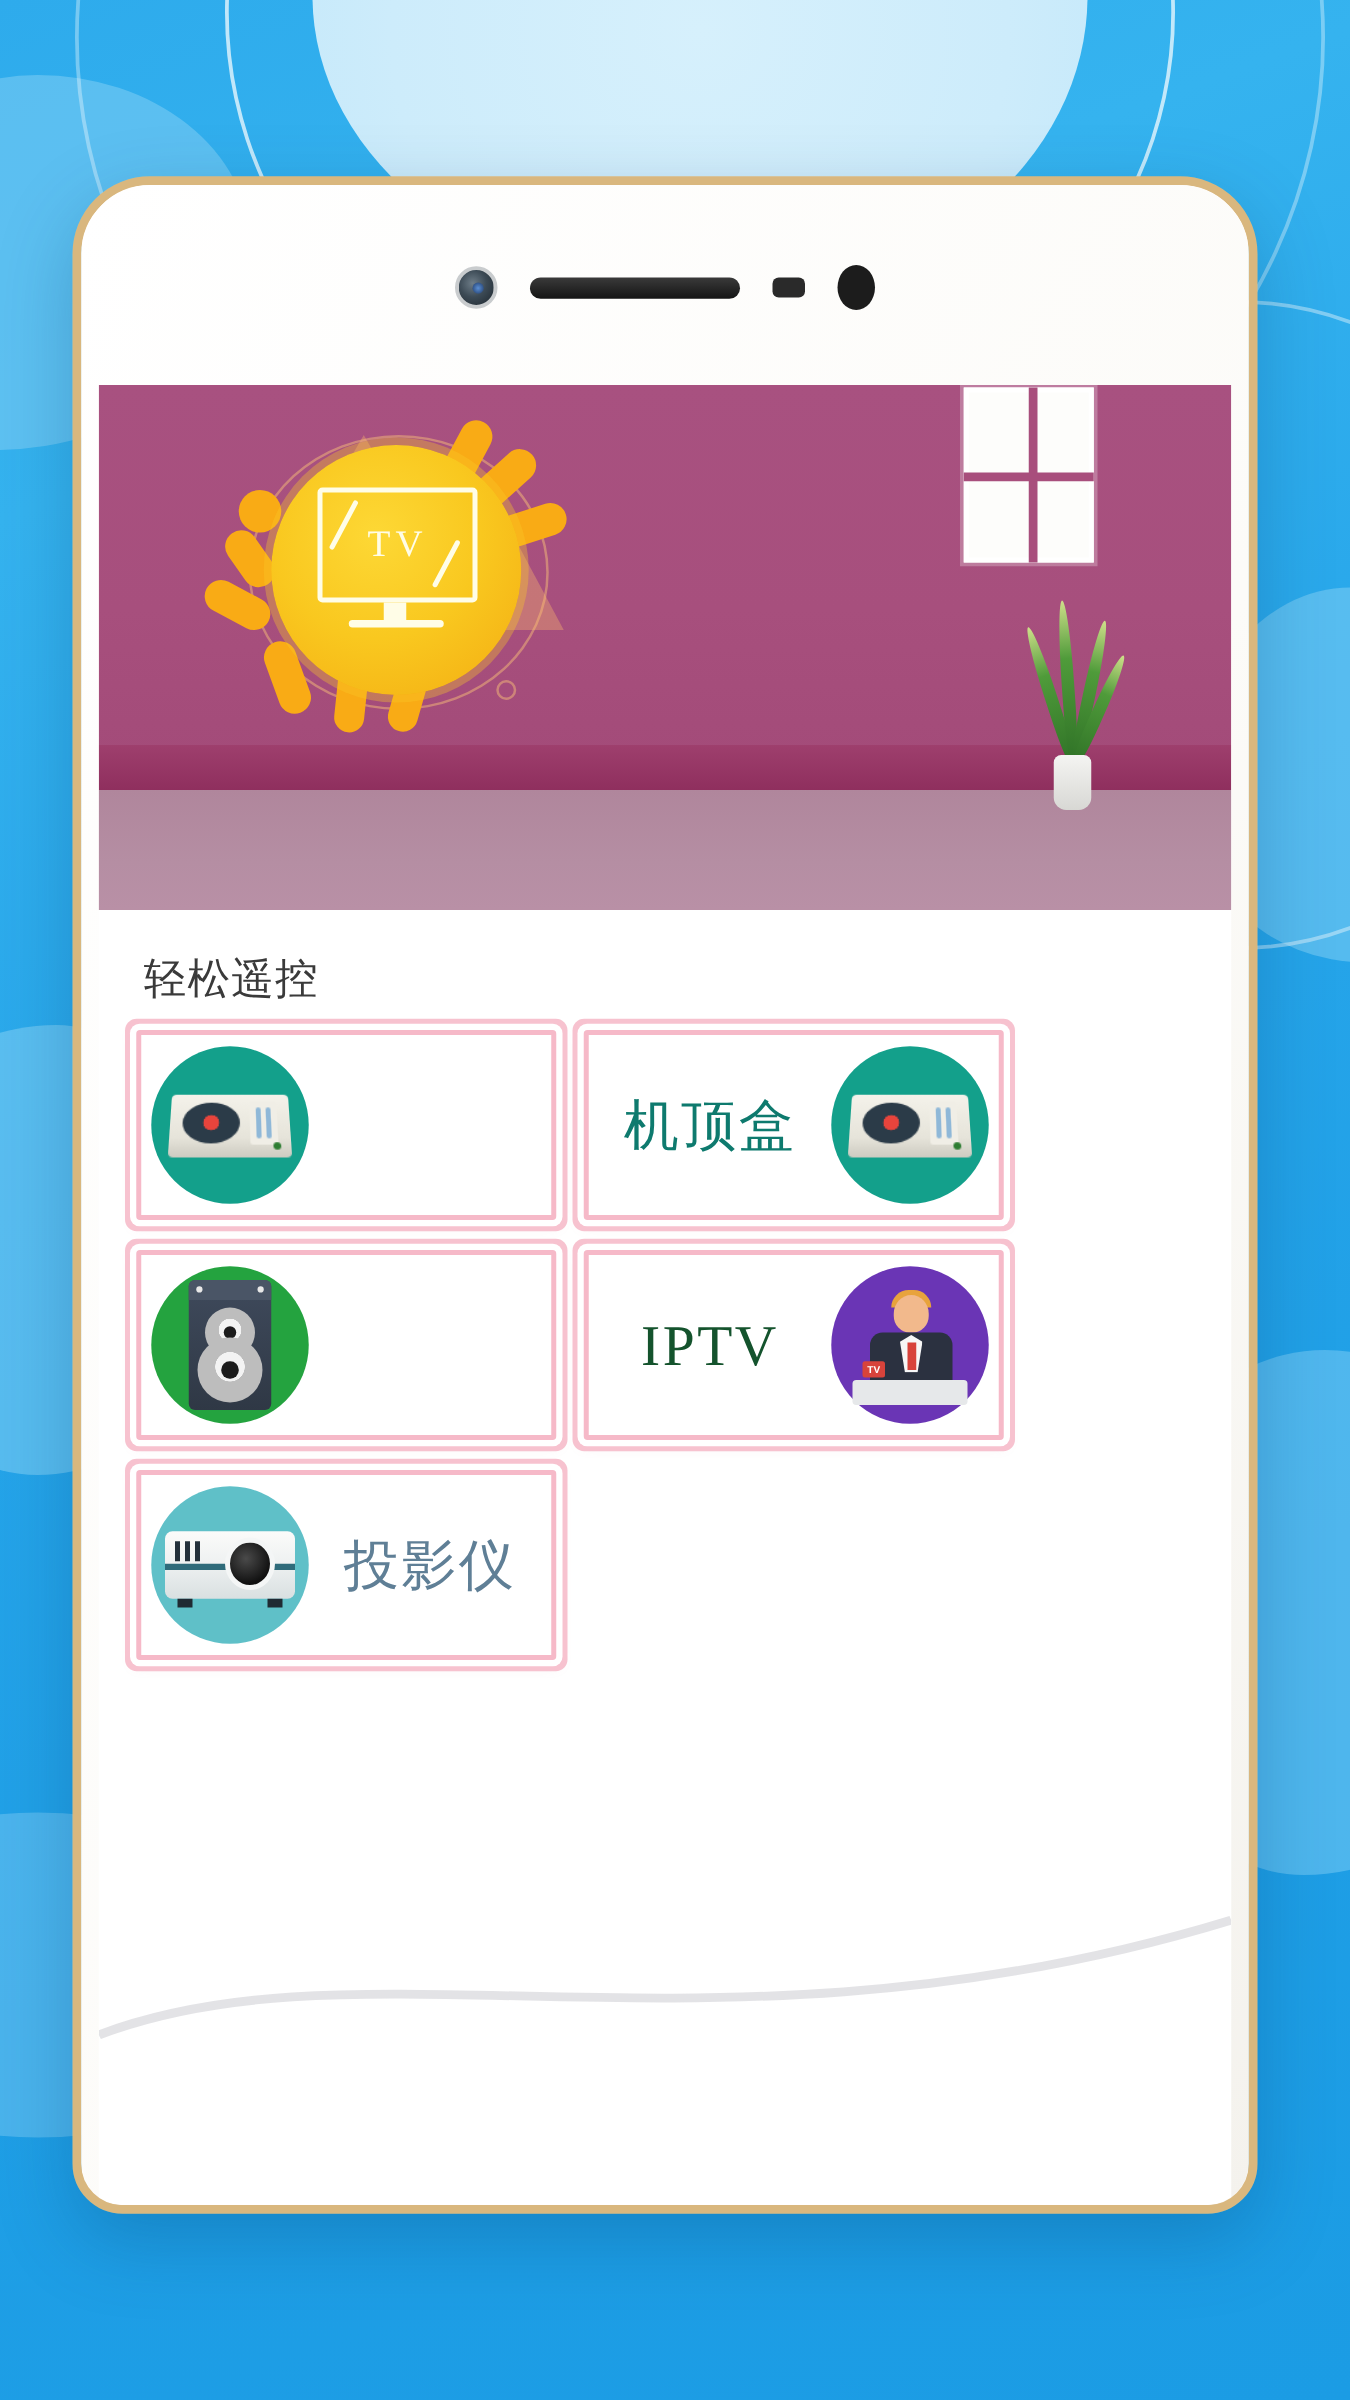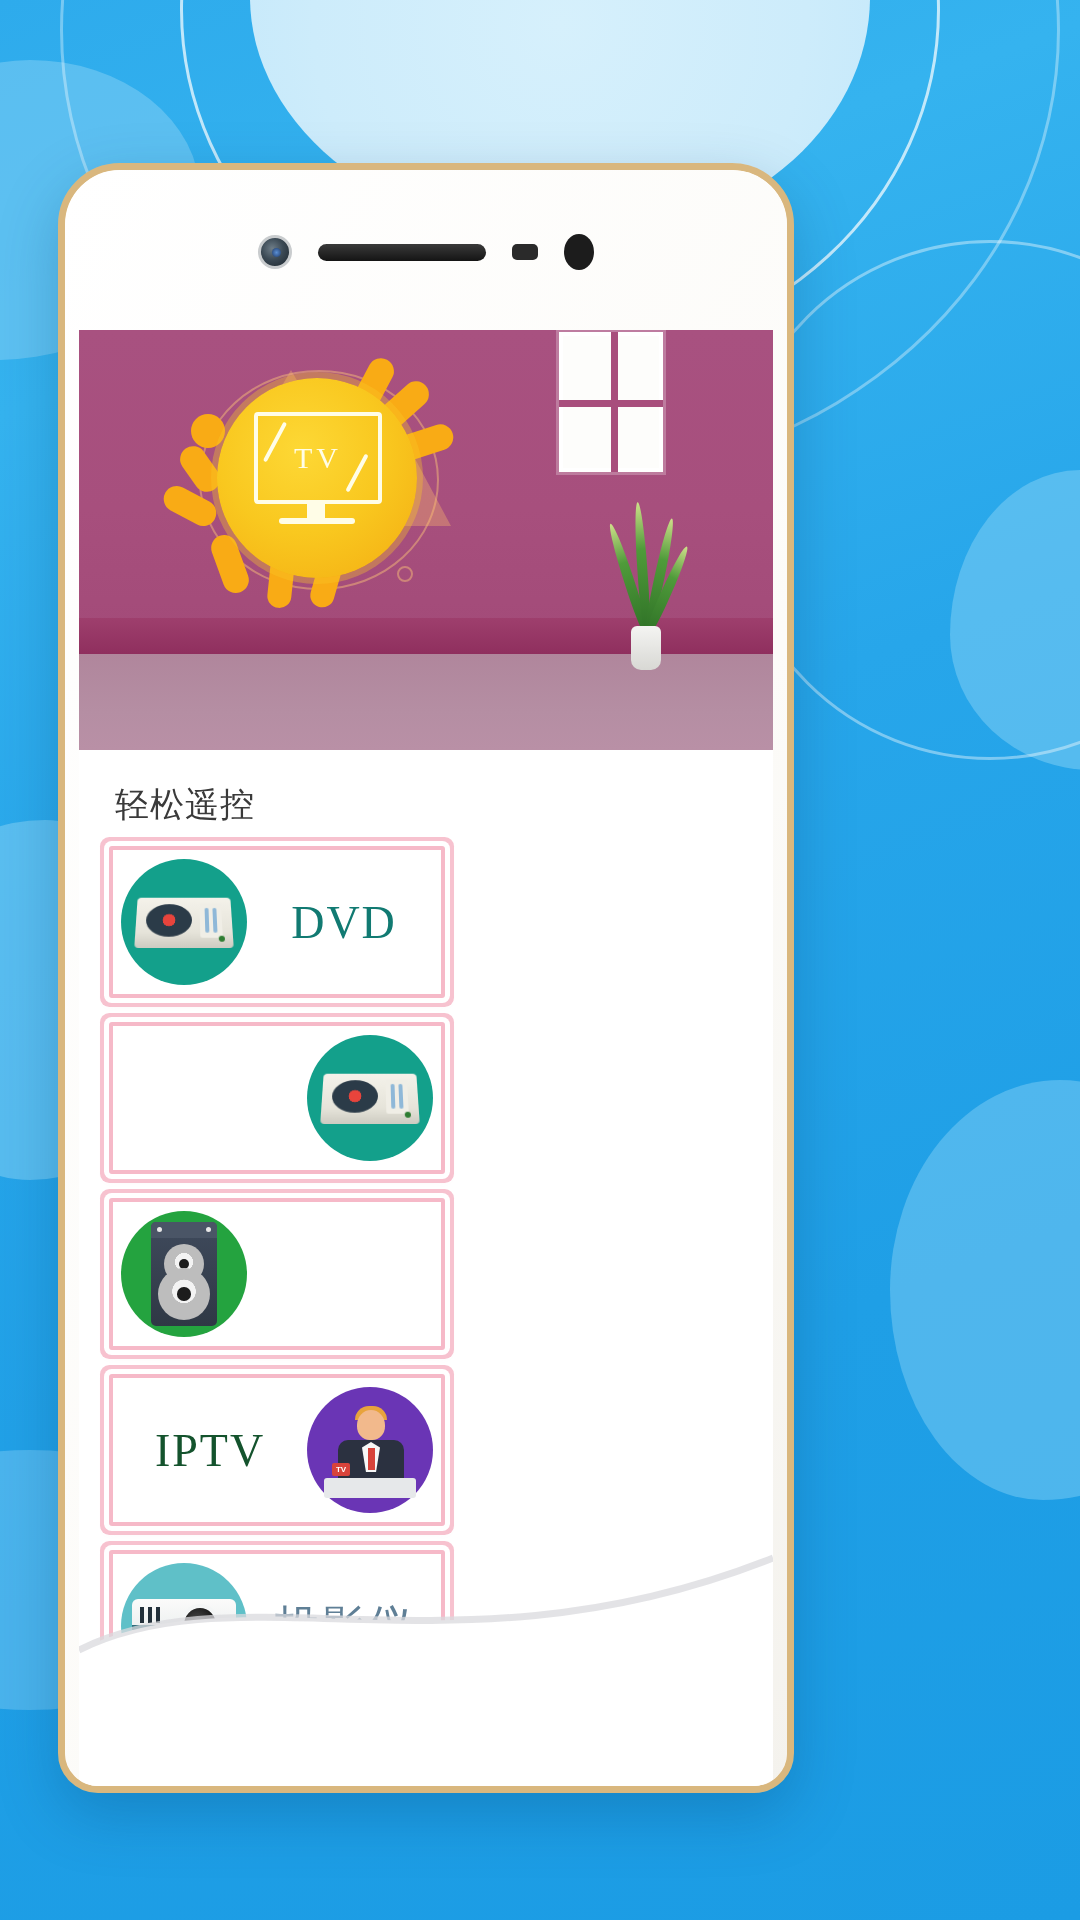--- a/index.html
+++ b/index.html
@@ -61,22 +61,22 @@
     background:transparent;
     pointer-events:none;
   }
   .swoosh-1 { width:760px; height:700px; left:180px; top:-340px; border-color:rgba(255,255,255,.7); }
   .swoosh-2 { width:1000px; height:900px; left:60px; top:-420px; border-color:rgba(255,255,255,.35); }
   .swoosh-3 { width:520px; height:520px; right:-170px; top:240px; border-color:rgba(255,255,255,.4); }
 
   
   .phone {
     position:absolute;
-    left:58px; top:163px;
-    width:736px; height:1630px;
+    left:58px; top:141px;
+    width:948px; height:1630px;
     background:linear-gradient(135deg,#fffdf8 0%,#ffffff 45%,#f7f5f0 100%);
     border:7px solid #d9b77e;
     border-radius:62px 62px 40px 40px;
     box-shadow:0 22px 60px rgba(0,60,110,.26);
     overflow:hidden;
   }
   .phone-inner {
     position:absolute; inset:0;
     border-radius:55px 55px 34px 34px;
     background:linear-gradient(120deg,#ffffff 0%,#fcfbf8 60%,#f4f2ed 100%);
@@ -445,34 +445,34 @@
             <div class="ico" style="background:#13a08b">
               <div class="dvd-body">
                 <div class="dvd-disc"></div>
                 <div class="dvd-slider">
                     <i></i>
                     <i></i>
                   </div>
                 <div class="dvd-led"></div>
               </div>
             </div>
-            <div class="lbl" style="color:#117a72">DVD</div>
           </div>
 
           <div class="card rev">
             <div class="ico" style="background:#13a08b">
               <div class="stb-body">
                 <div class="dvd-disc"></div>
                 <div class="dvd-slider">
                     <i></i>
                     <i></i>
                   </div>
                 <div class="dvd-led"></div>
               </div>
             </div>
+            <div class="lbl" style="color:#0e7a6e;font-size:44px">机顶盒</div>
           </div>
 
           <div class="card">
             <div class="ico" style="background:#24a33f">
               <div class="spk-body">
                 <div class="spk-top">
                     <i></i>
                     <i></i>
                   </div>
                 <div class="cone small"></div>

